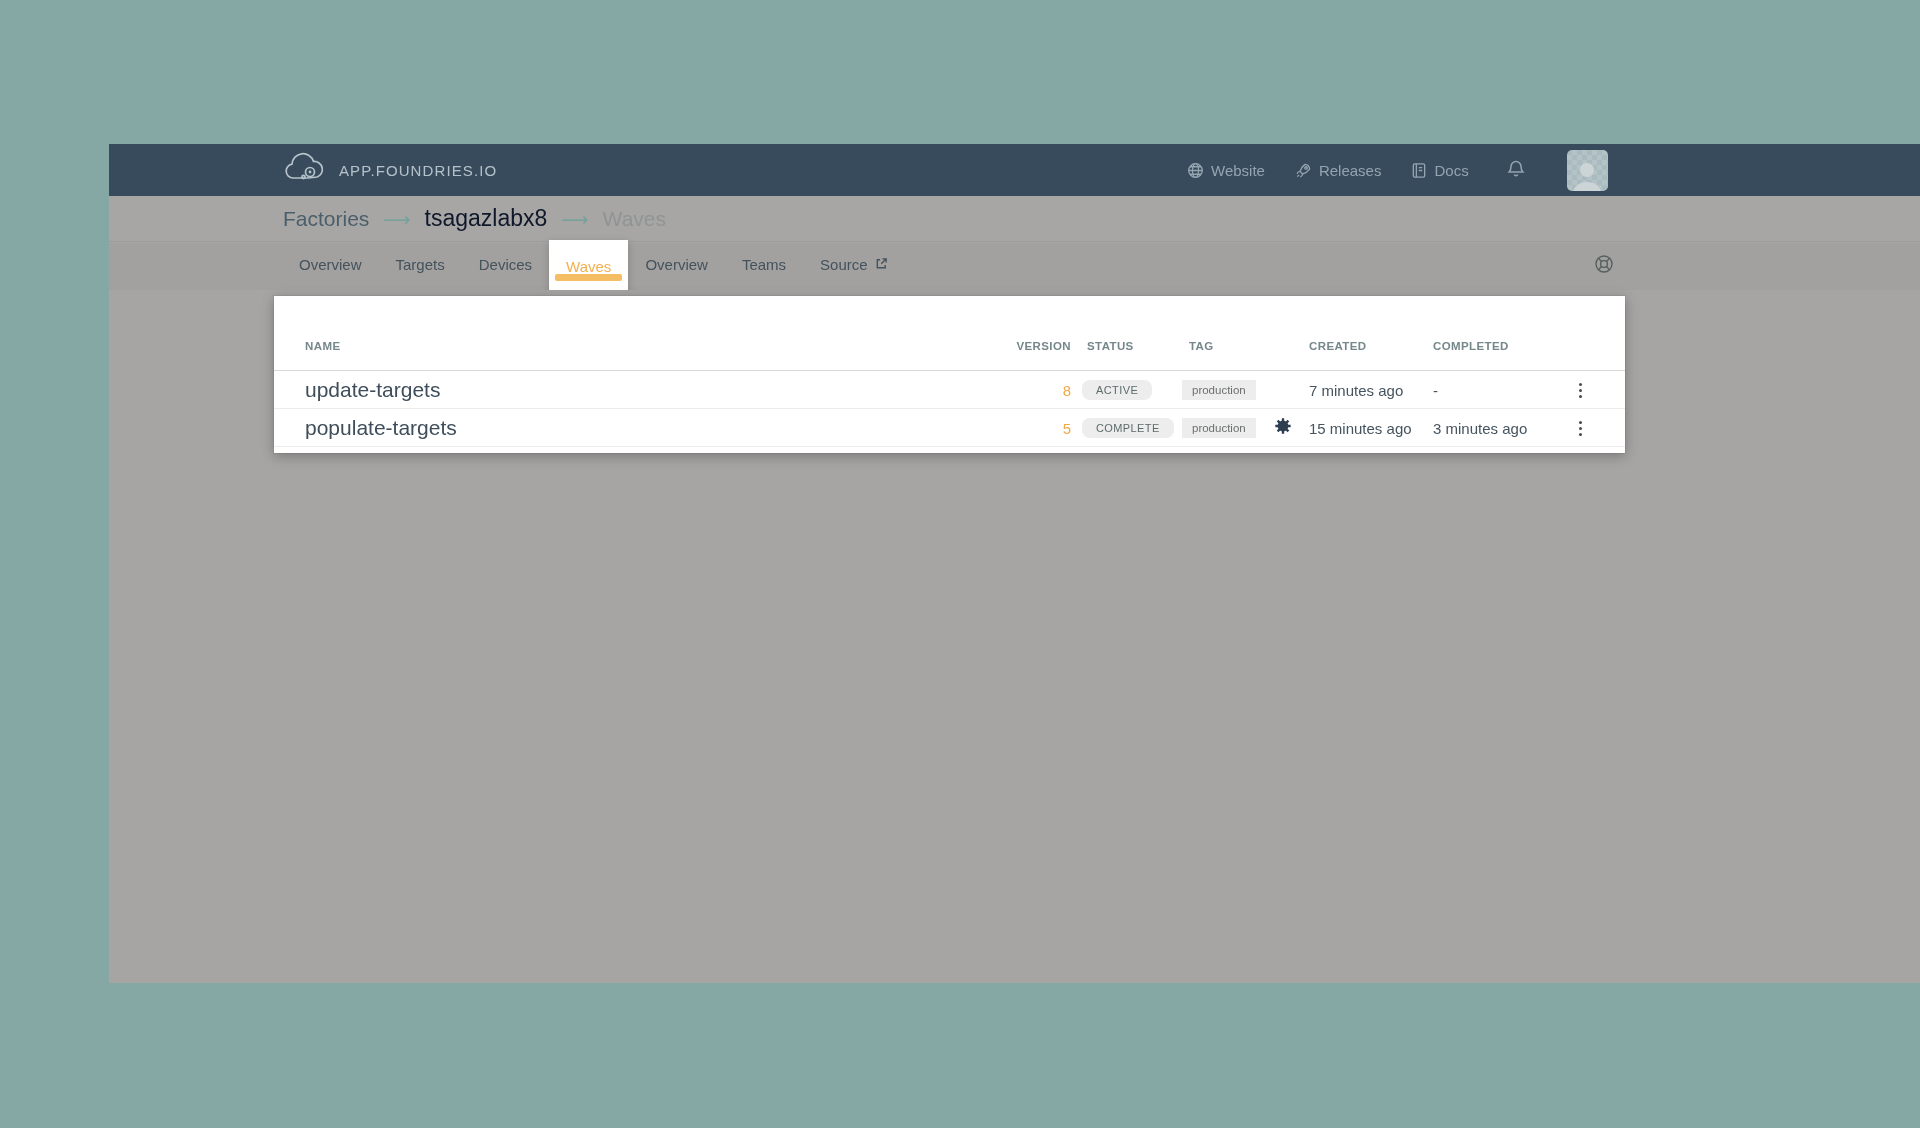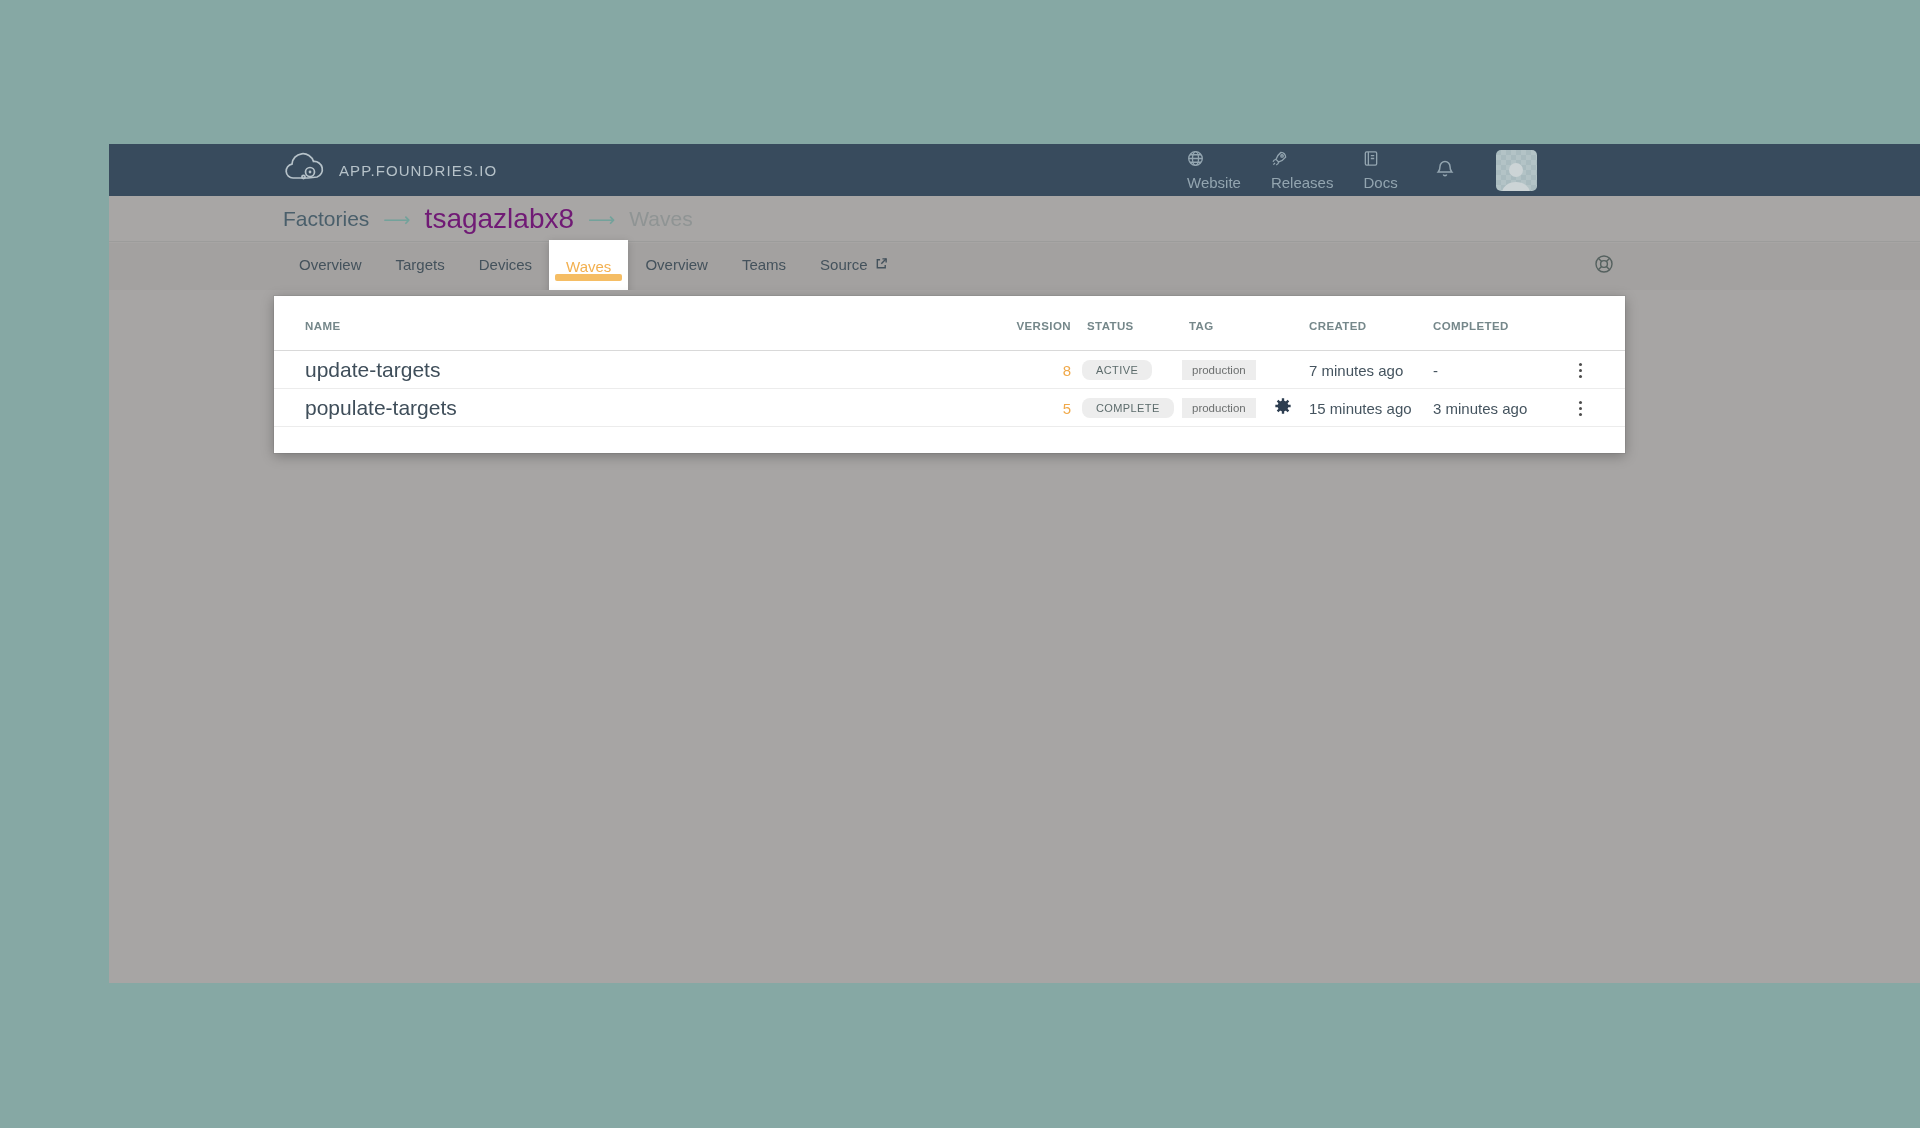--- a/index.html
+++ b/index.html
@@ -24,39 +24,39 @@
     display:flex; align-items:center; gap:12px;
   }
   .brand-name {
     color:#b6c2c9; font-size:15px; letter-spacing:1.1px;
   }
   .topnav {
     position:absolute; left:1078px; top:0; height:52px;
     display:flex; align-items:center;
   }
   .navitem {
-    display:flex; gap:7px; margin-right:30px;
-    color:#93a5b0; font-size:15px; cursor:pointer;flex-direction:column;
+    display:flex; align-items:center; gap:7px; margin-right:30px;
+    color:#93a5b0; font-size:15px; cursor:pointer;
   }
   .navitem svg { display:block; }
   .bell { margin-left:8px; margin-right:12px; cursor:pointer; }
   .avatar {
     margin-left:30px; width:41px; height:41px; border-radius:5px;
     background:repeating-conic-gradient(#b3c3c6 0% 25%, #a9bbbf 0% 50%) 0 0/10px 10px;
     display:flex; align-items:flex-end; justify-content:center; overflow:hidden;
     cursor:pointer;
   }
   
   .crumb-band {
     position:absolute; left:0; top:52px; width:100%; height:46px;
     background:#a8a6a5; border-bottom:1px solid #9c9c9b;
     display:flex; align-items:center; padding-left:174px;
   }
   .crumb0 { color:#4a5f6b; font-size:21px; }
-  .crumb1 { color:#701a75; font-size:28px; font-weight:500; }
+  .crumb1 { color:#0f172a; font-size:23px; font-weight:500; }
   .crumb2 { color:#8f9494; font-size:21px; }
   .crumb-sep { color:#73a29b; font-size:19px; margin:0 14px; position:relative; top:1px; }
   
   .tabs-band {
     position:absolute; left:0; top:99px; width:100%; height:47px;
     background:#a3a1a0;
   }
   .tabs {
     position:absolute; left:173px; top:-3px; display:flex; align-items:flex-start;
   }
@@ -80,21 +80,21 @@
   
   .content {
     position:absolute; left:0; top:146px; width:100%; height:693px;
     background:#a7a5a4;
   }
   .panel {
     position:absolute; left:165px; top:6px; width:1351px; height:157px;
     background:#ffffff;
     box-shadow:0 0 0 1px rgba(0,0,0,0.05), 0 3px 12px rgba(0,0,0,0.28);
   }
-  .thead { position:relative; height:55px; border-bottom:1px solid #d9d9d9; }
+  .thead { position:relative; height:55px; border-bottom:1px solid #d9d9d9;margin-top:20px; }
   .trow  { position:relative; height:38px; border-bottom:1px solid #ececec; }
   .cell {
     position:absolute; top:50%; transform:translateY(-50%); white-space:nowrap;
   }
   .hcell {
     font-size:11.5px; font-weight:bold; letter-spacing:0.4px; color:#75878a;
     top:56%;
   }
   .c-name      { left:31px; }
   .c-version   { left:727px; width:70px; text-align:right; }

